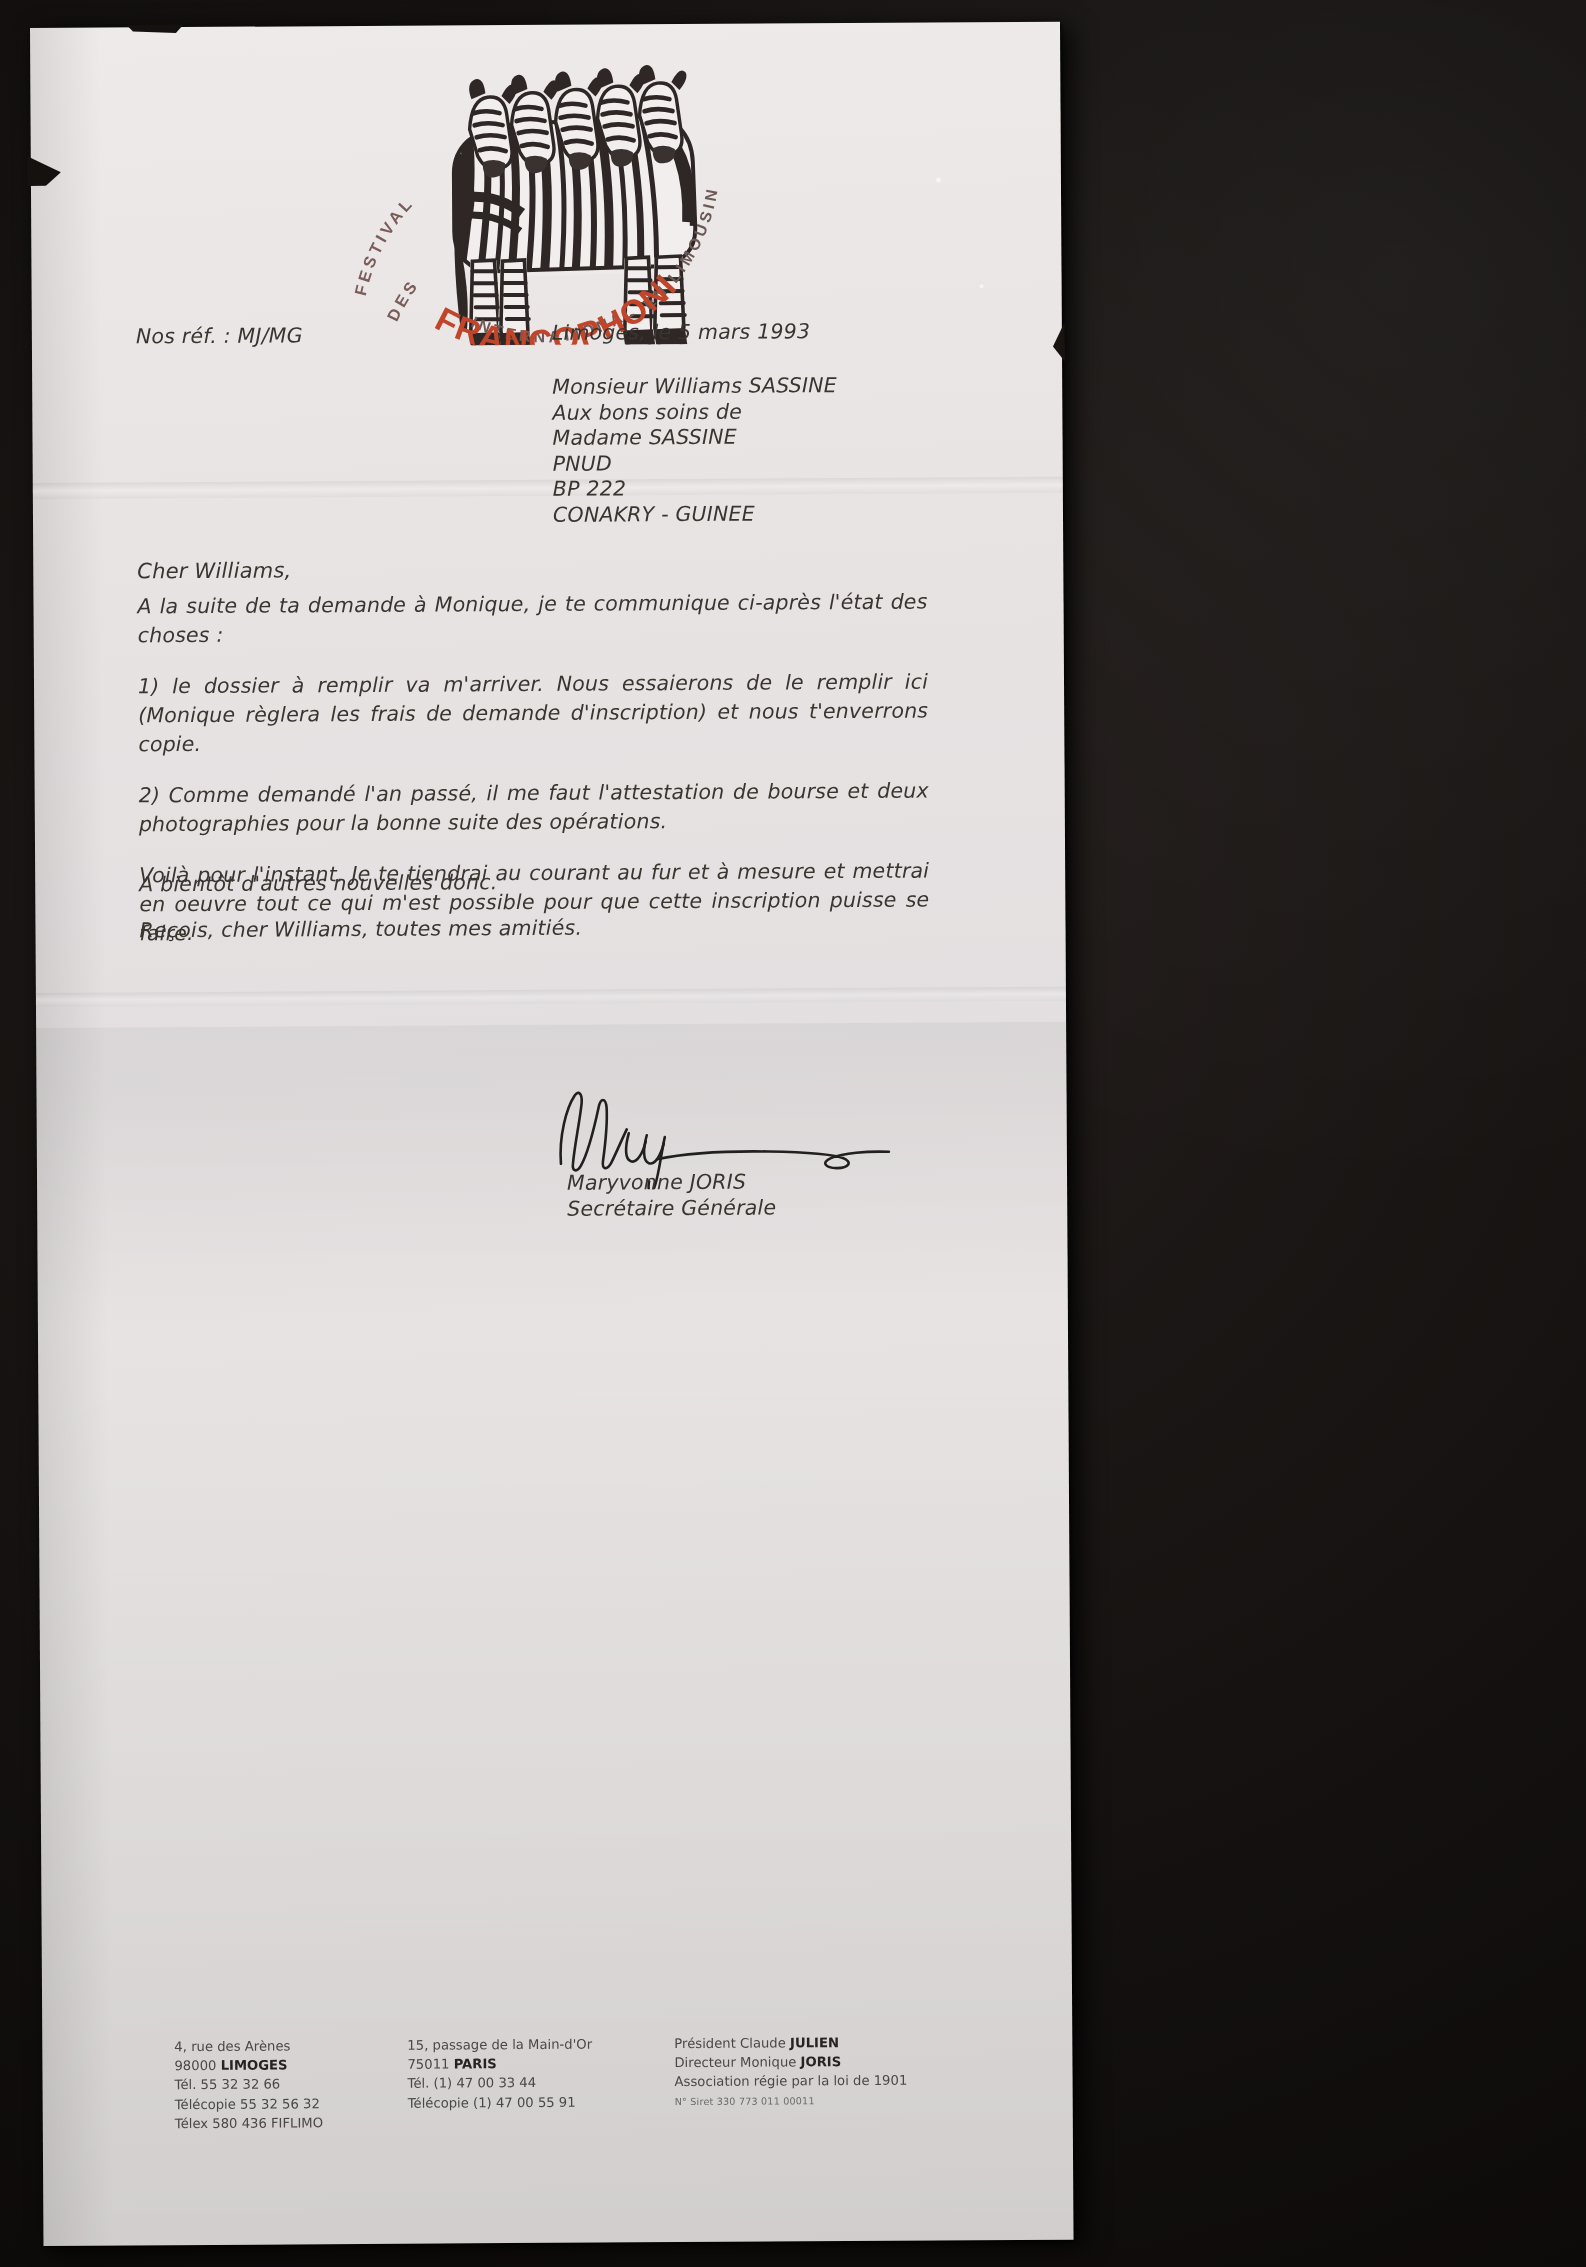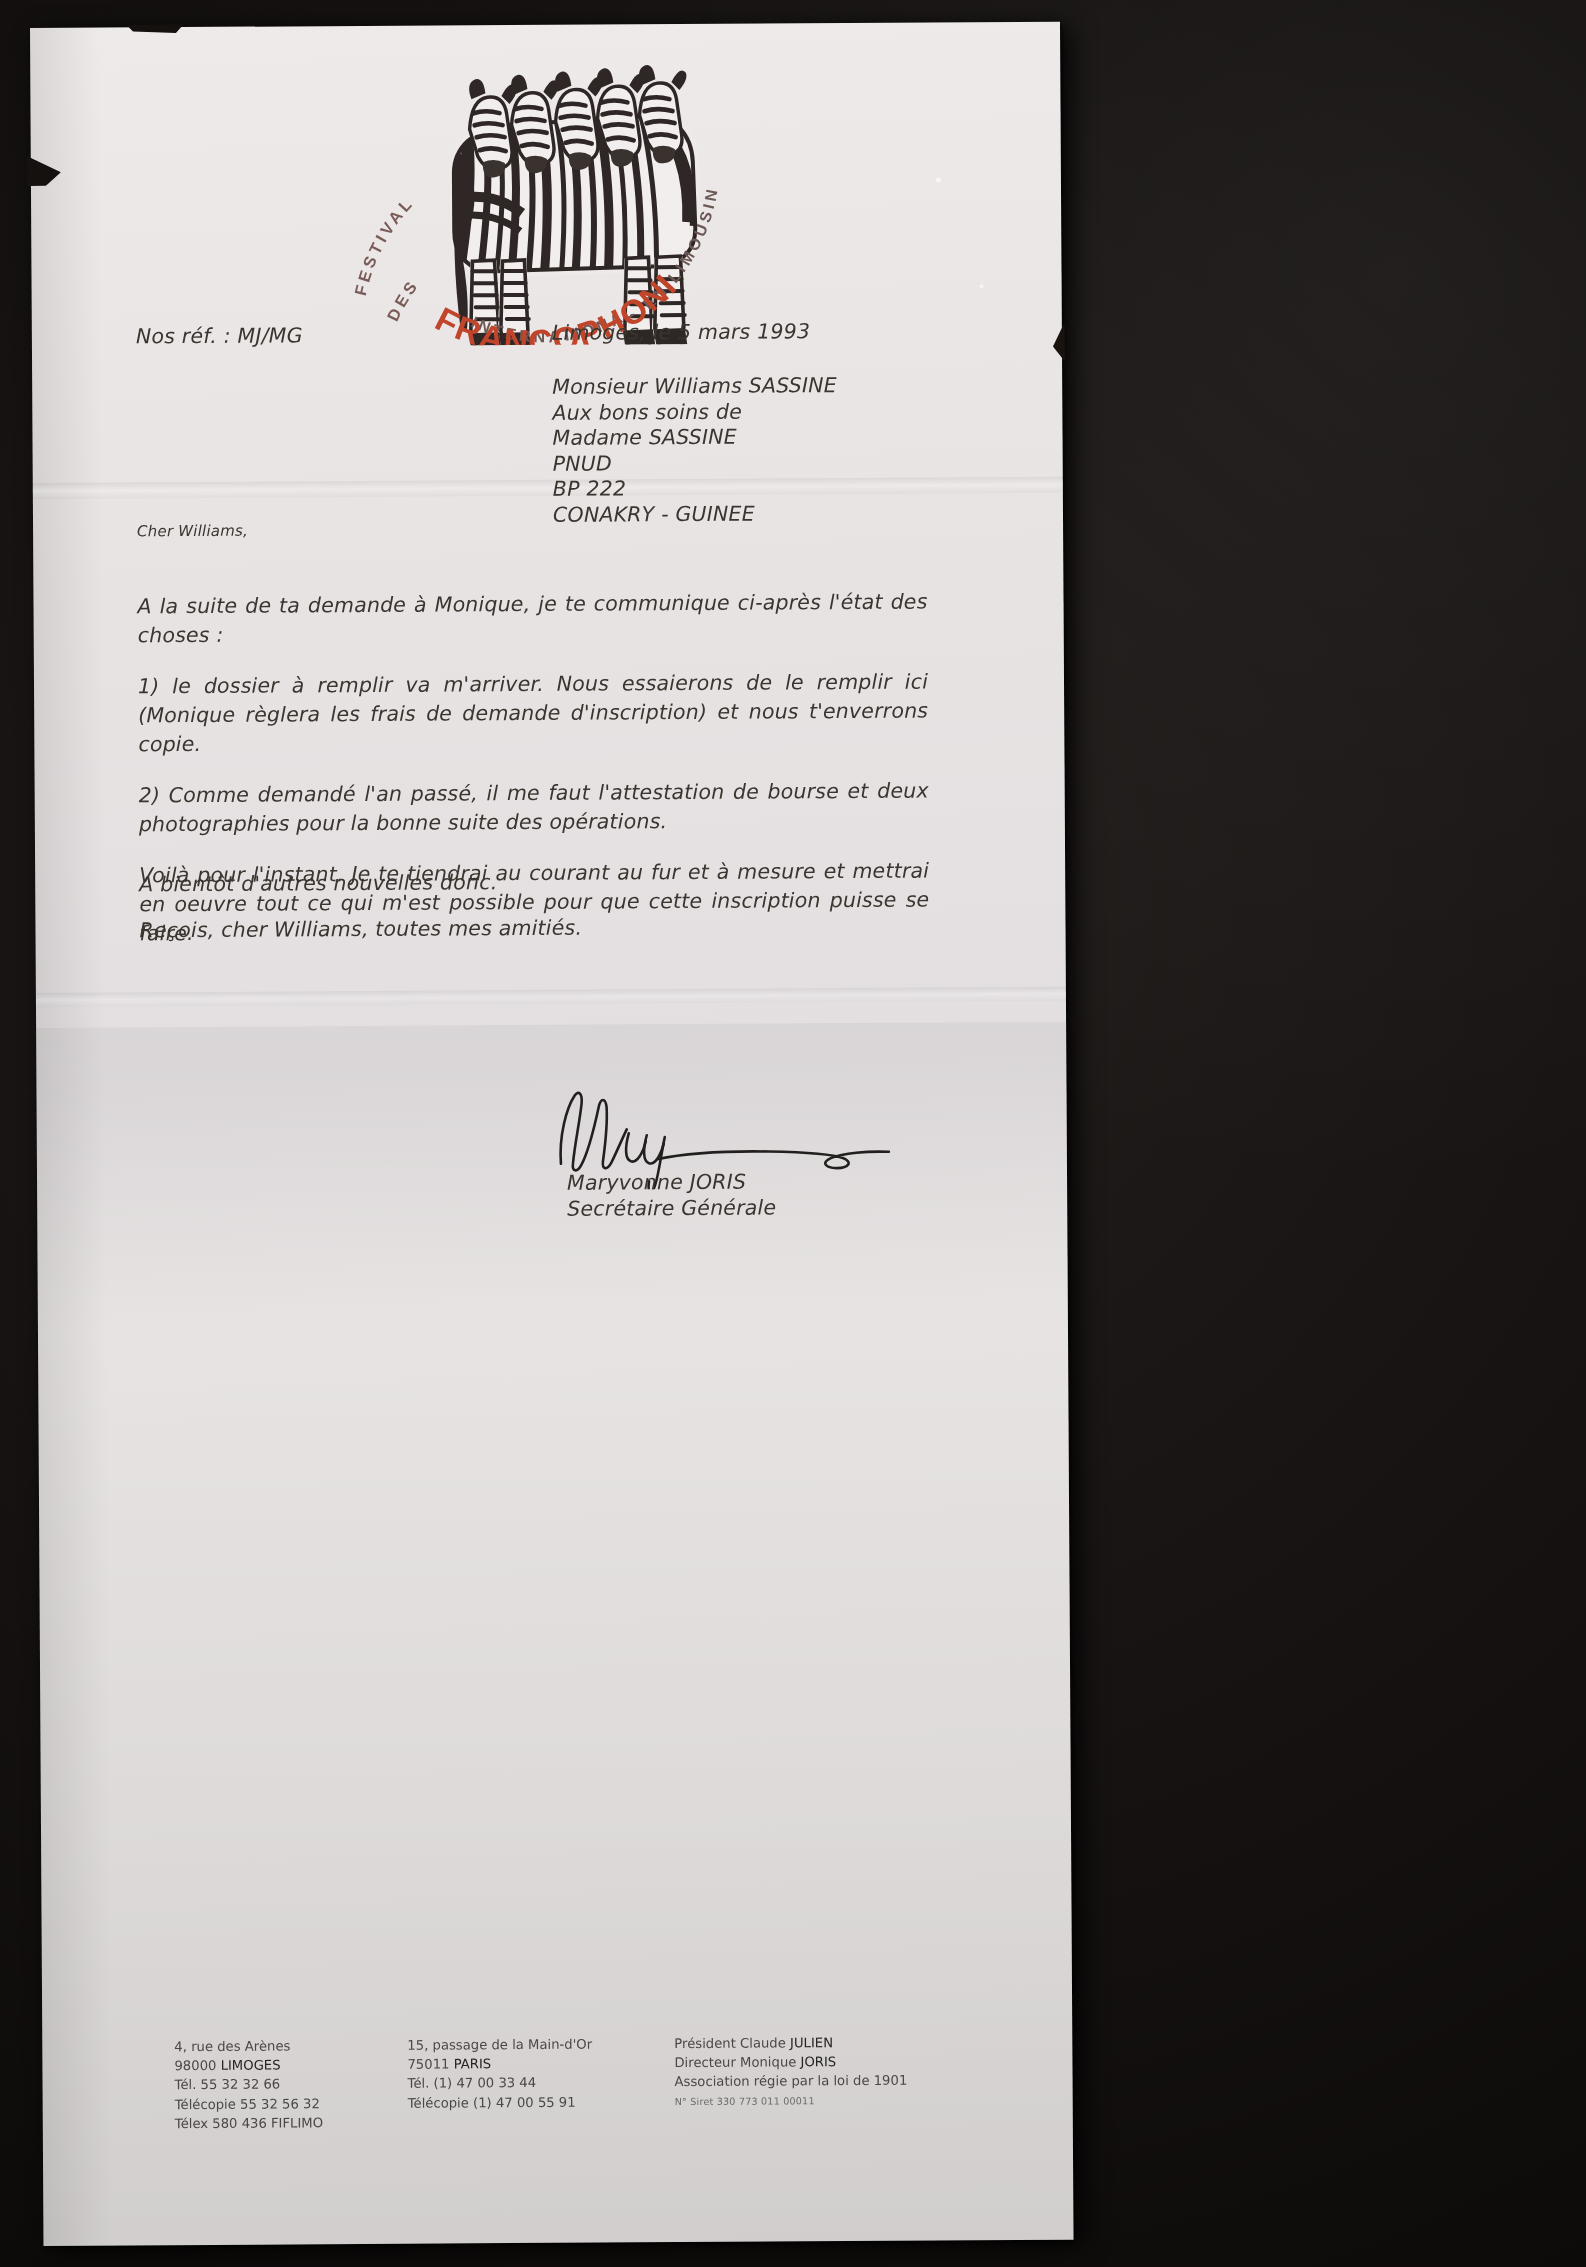--- a/index.html
+++ b/index.html
@@ -62,41 +62,41 @@
     font-weight:400;
     color:#39352f;
     letter-spacing:.2px;
   }
   .ref{position:absolute;left:104px;top:297px;font-size:20.5px;}
   .place{position:absolute;left:520px;top:296px;font-size:20.5px;}
 
   .recipient{position:absolute;left:520px;top:350px;font-size:20.5px;line-height:25.5px;}
   .recipient div{white-space:pre;}
 
-  .salut{position:absolute;left:104px;top:495px;font-size:15px;}
+  .salut{position:absolute;left:104px;top:532px;font-size:21px;}
 
   .body{position:absolute;left:104px;top:565px;width:790px;font-size:20.5px;line-height:29px;}
   .body p{margin:0 0 22px 0;text-align:justify;}
   .body p.last{margin-bottom:0;}
 
   .closing1{position:absolute;left:104px;top:845px;font-size:20.5px;}
   .closing2{position:absolute;left:104px;top:891px;font-size:20.5px;}
 
   
   .sig-block{position:absolute;left:500px;top:1035px;width:420px;height:160px;}
   .sig-name{position:absolute;left:30px;top:110px;font-size:20.5px;line-height:26px;}
 
   
   .footer{position:absolute;left:112px;top:2010px;width:880px;height:110px;
       font-family:"DejaVu Sans", sans-serif;font-style:normal;}
   .fcol{position:absolute;top:0;font-size:13.2px;line-height:19.2px;color:#4a4745;}
   .fcol.c1{left:20px;}
   .fcol.c2{left:253px;}
   .fcol.c3{left:520px;}
-  .fcol b{font-weight:400;color:#262422;}
+  .fcol b{font-weight:700;color:#262422;}
   .fcol .tiny{font-size:9.6px;color:#6d6a67;letter-spacing:.2px;}
   .fcol div{white-space:nowrap;}
 </style>
 </head>
 <body>
 
 <div class="backdrop"></div>
 
 <div class="sheet">
 

